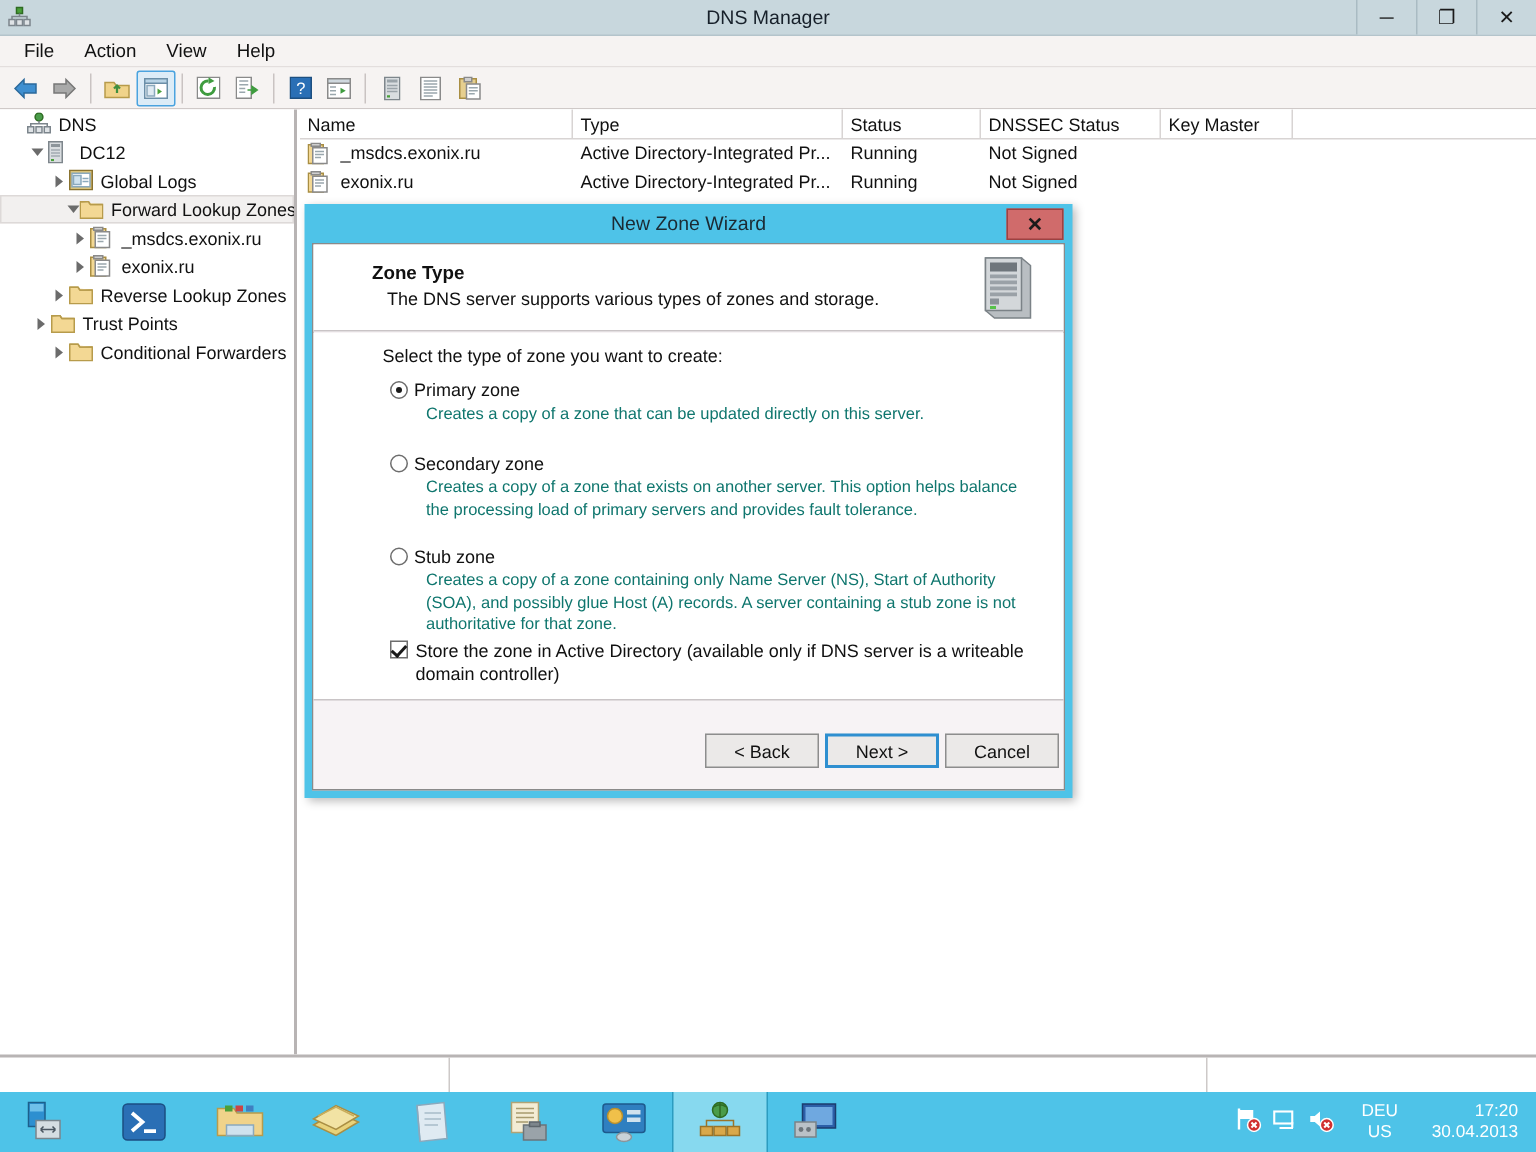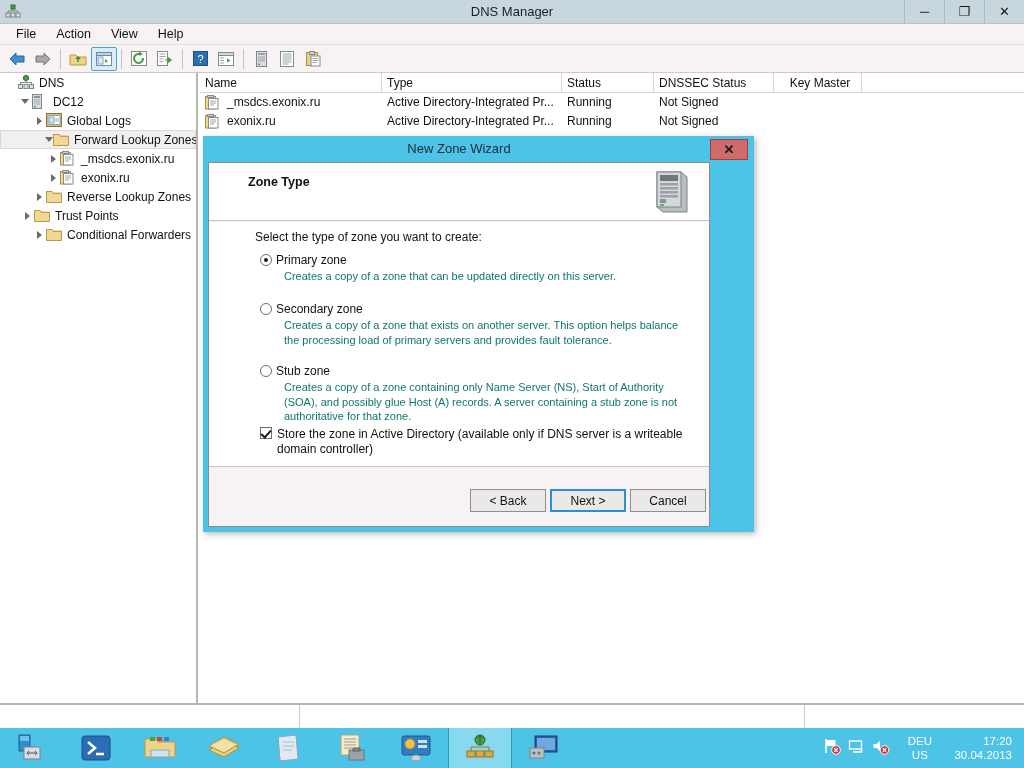--- a/index.html
+++ b/index.html
@@ -156,21 +156,21 @@
     font-size: 11.5px; color: #ffffff; text-align: center; line-height: 14px;
     padding: 0 8px;
   }
   .tray-clock {
     font-size: 11.5px; color: #ffffff; text-align: right; line-height: 14px;
     padding-right: 12px; min-width: 84px;
   }
 
   
   .dialog {
-    position: absolute; left: 203px; top: 136px; width: 551px; height: 396px;
+    position: absolute; left: 203px; top: 136px; width: 512px; height: 396px;
     background: #4ec3e8;
     box-shadow: 2px 2px 6px rgba(0,0,0,0.28);
   }
   .dlg-title {
     position: absolute; left: 0; top: 0; width: 512px; height: 26px;
     line-height: 26px; text-align: center;
     font-size: 13px; color: #1b2a33;
   }
   .dlg-close {
     position: absolute; right: 6px; top: 3px; width: 38px; height: 21px;
@@ -459,21 +459,21 @@
           </div>
         </div>
     </div>
 
     <div class="list-pane">
       <div class="lv-header" id="lv-header">
           <div class="lv-col" style="width: 182px;">Name</div>
           <div class="lv-col" style="width: 180px;">Type</div>
           <div class="lv-col" style="width: 92px;">Status</div>
           <div class="lv-col" style="width: 120px;">DNSSEC Status</div>
-          <div class="lv-col" style="width: 88px; text-align: center;">Key Master</div>
+          <div class="lv-col" style="width: 88px;">Key Master</div>
         </div>
       <div id="lv-rows">
           <div class="lv-row">
             <div class="lv-cell name" style="width: 182px;">
               <span class="ticon" style="margin-right: 4px;"><svg width="14" height="15" viewBox="0 0 14 15">
                   <rect x="0.5" y="1.5" width="10" height="12.5" fill="#f3d894" stroke="#a98e43"></rect>
                   <rect x="2.5" y="0.5" width="6" height="2" fill="#cfcfcf" stroke="#8a8a8a"></rect>
                   <rect x="3.5" y="3.5" width="9.5" height="10.5" fill="#fff" stroke="#8a8a8a"></rect>
                   <path d="M5 6 h6 M5 8 h6 M5 10 h4" stroke="#9aa7ad"></path>
                 </svg></span>
@@ -510,20 +510,21 @@
   </div>
 
   <div class="dialog">
     <div class="dlg-title">New Zone Wizard</div>
     <div class="dlg-close">✕</div>
 
     <div class="dlg-body">
 
       <div class="dlg-header">
         <div class="dlg-head-title">Zone Type</div>
+        <div class="dlg-head-sub">The DNS server supports various types of zones and storage.</div>
         <span class="dlg-head-icon">
           <svg width="42" height="48" viewBox="0 0 42 48">
             <polygon points="6,4 30,4 36,9 36,44 12,44 6,39" fill="#b9bec2" stroke="#7b8287"></polygon>
             <rect x="6" y="4" width="24" height="35" fill="#d3d7da" stroke="#7b8287"></rect>
             <rect x="9" y="7" width="18" height="6" fill="#6f767c"></rect>
             <rect x="9" y="15" width="18" height="2.5" fill="#9aa1a7"></rect>
             <rect x="9" y="19" width="18" height="2.5" fill="#9aa1a7"></rect>
             <rect x="9" y="23" width="18" height="2.5" fill="#9aa1a7"></rect>
             <rect x="9" y="27" width="18" height="2.5" fill="#9aa1a7"></rect>
             <rect x="9" y="31" width="6" height="4" fill="#8b9298"></rect>

